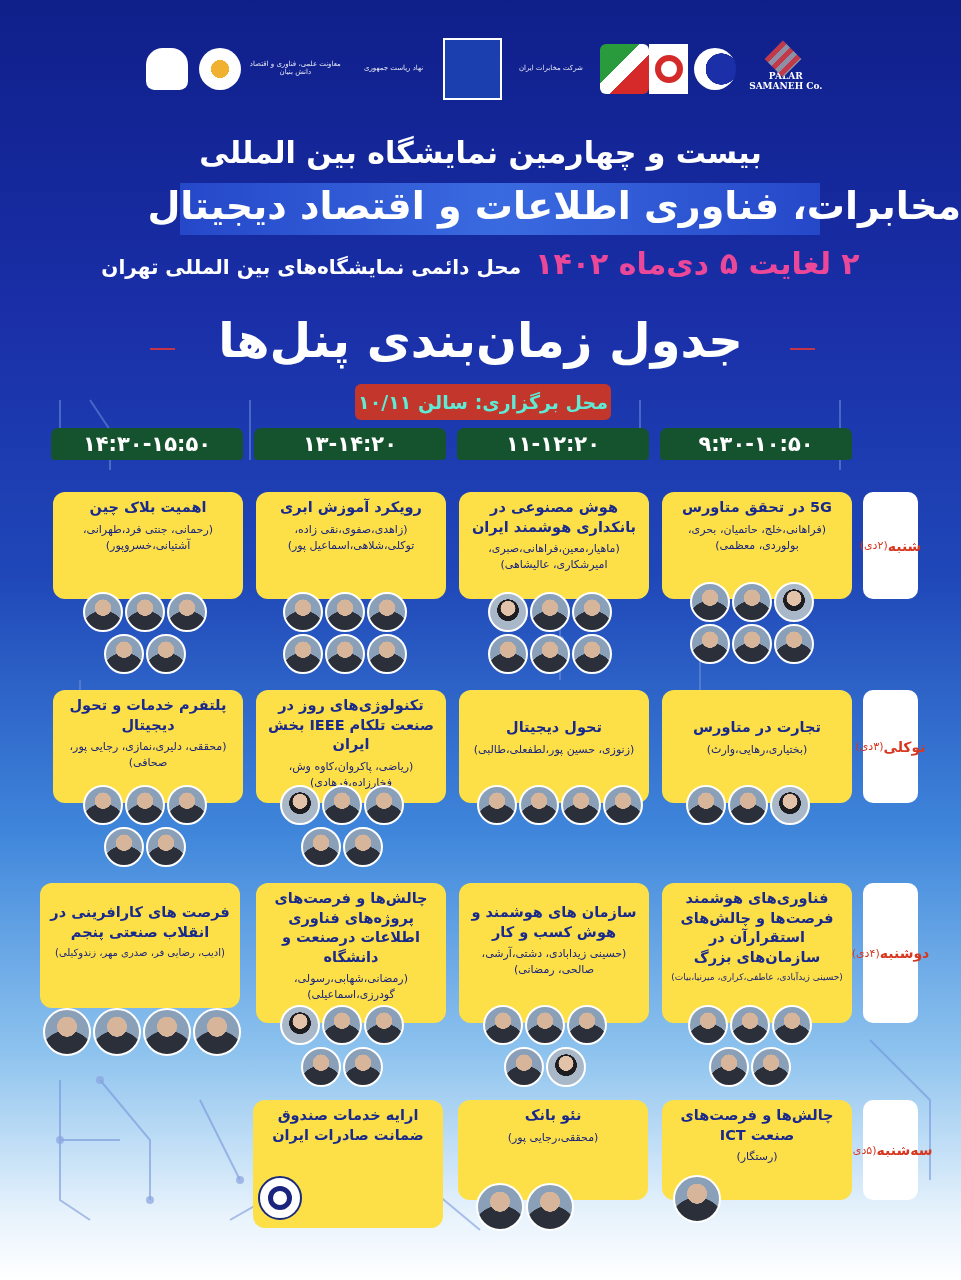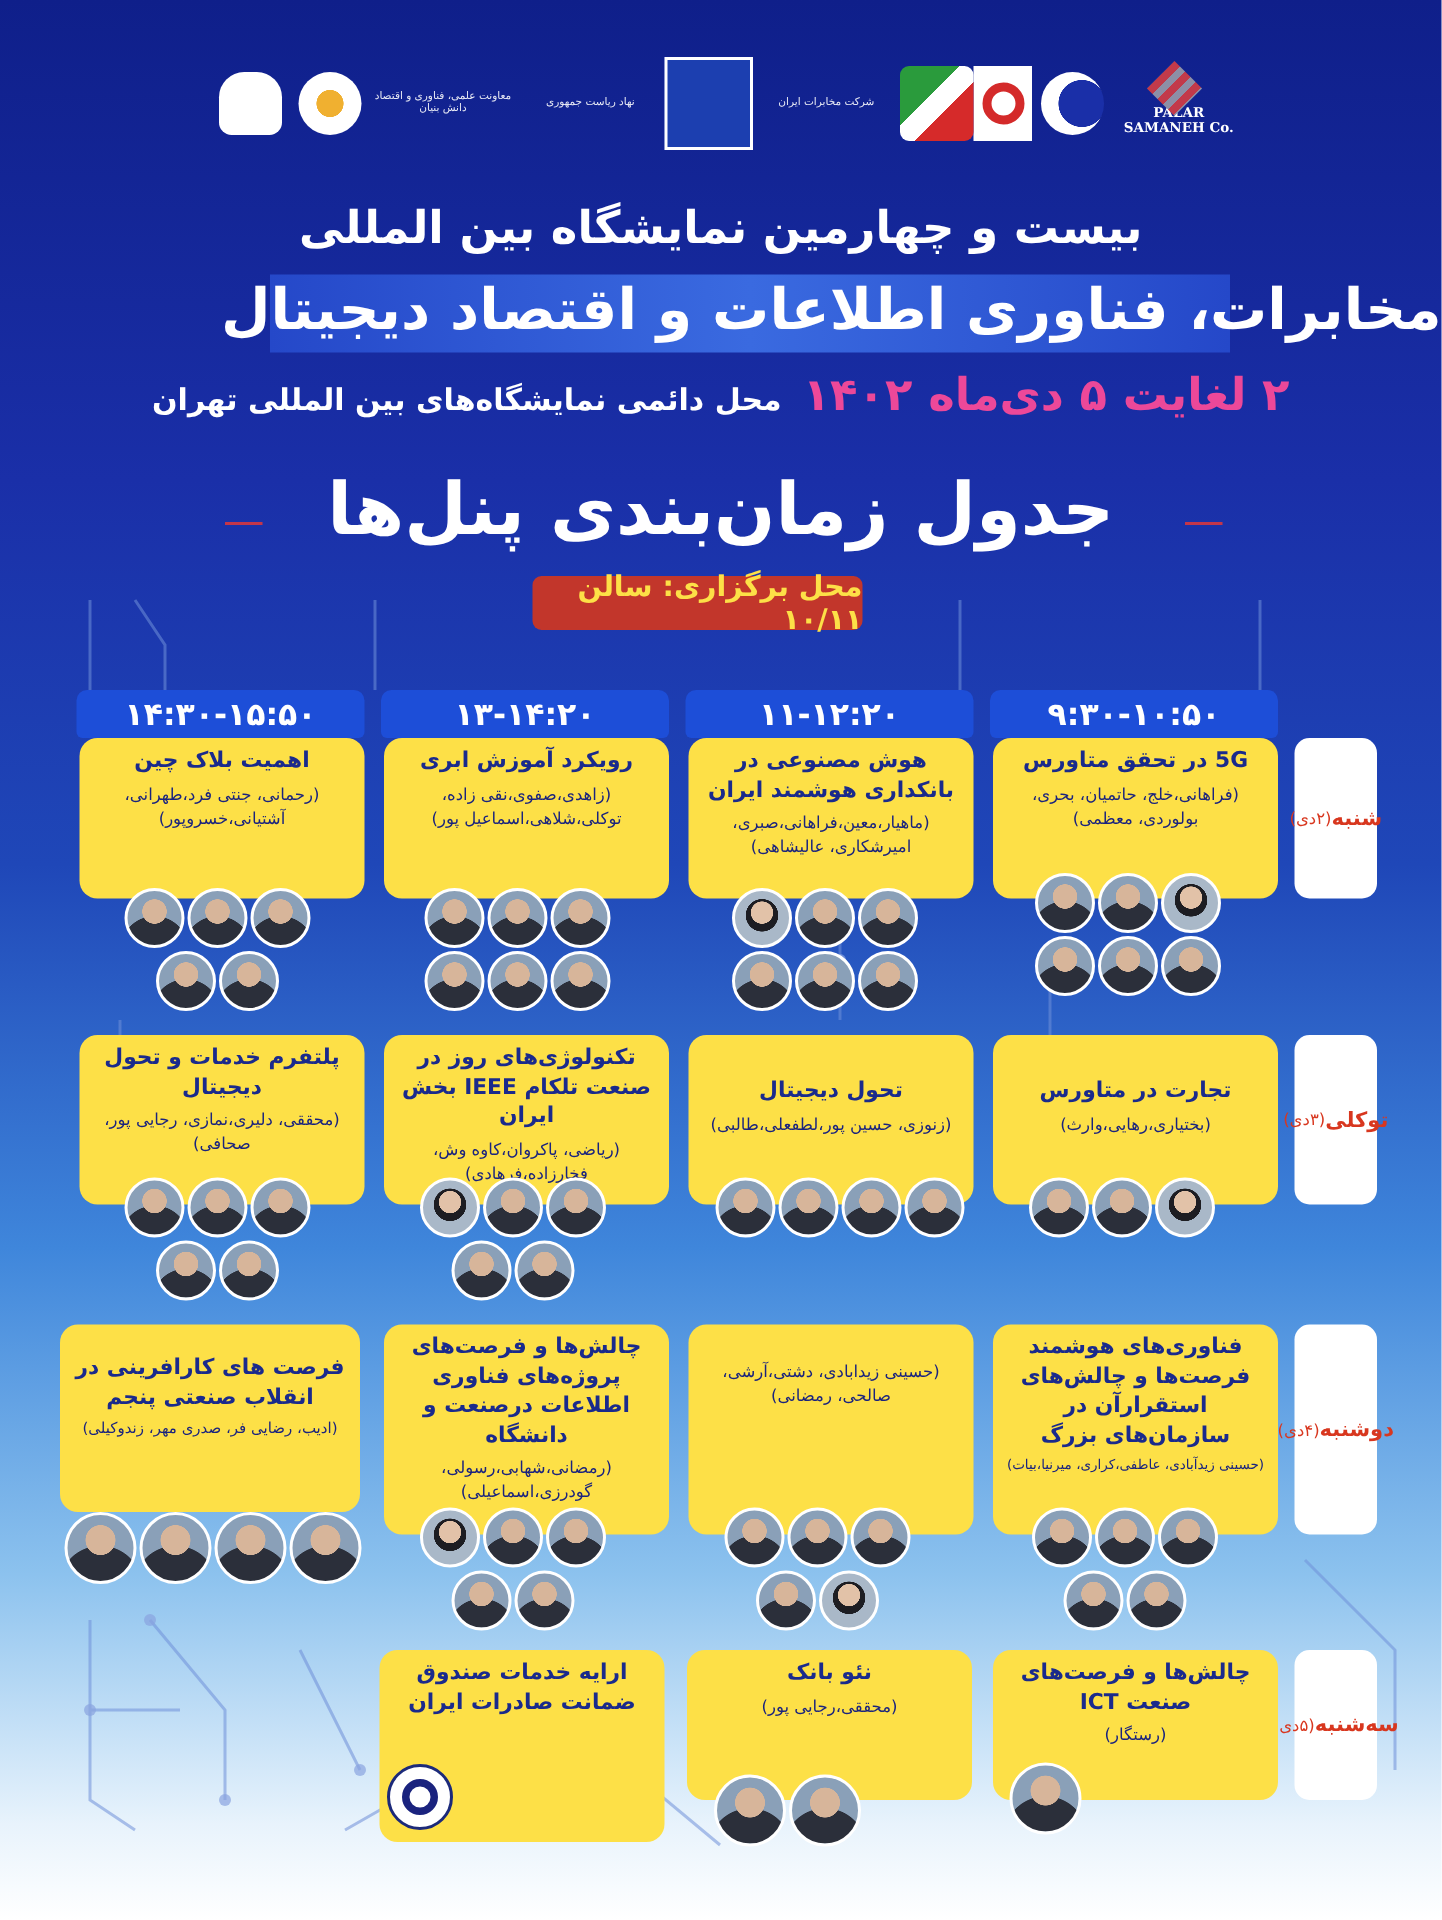--- a/index.html
+++ b/index.html
@@ -43,27 +43,27 @@
     display: flex; justify-content: center; align-items: baseline; gap: 14px;
   }
   .title3 .date { color: #ec4899; font-size: 30px; font-weight: bold; }
   .title3 .place { color: #fff; font-size: 20px; font-weight: bold; }
   .main-title {
     position: absolute; top: 312px; left: 0; right: 0; text-align: center;
     color: #fff; font-size: 48px; font-weight: bold;
   }
   .rule { position: absolute; top: 348px; height: 2px; background: #c3364a; width: 25px; }
   .venue {
-    position: absolute; top: 384px; left: 355px; width: 220px; height: 36px;
-    background: #c2362b; border-radius: 6px; color: #fde047; font-weight: bold; font-size: 19px;
+    position: absolute; top: 384px; left: 355px; width: 256px; height: 36px;
+    background: #c2362b; border-radius: 6px; color: #5eead4; font-weight: bold; font-size: 19px;
     display: flex; align-items: center; justify-content: center;
   }
   .time-header {
-    position: absolute; top: 460px; height: 32px; width: 192px;
-    background: #1d4ed8; border-radius: 7px 7px 4px 4px; color: #fff;
+    position: absolute; top: 428px; height: 32px; width: 192px;
+    background: #14532d; border-radius: 7px 7px 4px 4px; color: #fff;
     font-weight: bold; font-size: 21px; display: flex; align-items: center; justify-content: center;
     direction: ltr;
   }
   .day {
     position: absolute; left: 863px; width: 55px; background: #fff; border-radius: 10px;
     display: flex; flex-direction: row; align-items: center; justify-content: center;
     color: #d8371f; font-weight: bold;
   }
   .day .dname { font-size: 14px; }
   .day .ddate { font-size: 11px; font-weight: normal; }
@@ -267,20 +267,21 @@
   </div>
 <div class="avatars" style="left:680px;top:1005px;width:140px">
   <div class="av"></div>
     <div class="av"></div>
     <div class="av"></div>
     <div class="av"></div>
     <div class="av"></div>
   </div>
 
 <div class="card" style="left:459px;top:883px;height:140px;padding-top:20px">
+  <div class="ptitle">سازمان های هوشمند و هوش کسب و کار</div>
   <div class="pnames">(حسینی زیدابادی، دشتی،آرشی، صالحی، رمضانی)</div>
   </div>
 <div class="avatars" style="left:475px;top:1005px;width:140px">
   <div class="av"></div>
     <div class="av"></div>
     <div class="av"></div>
     <div class="av f"></div>
     <div class="av"></div>
   </div>
 

